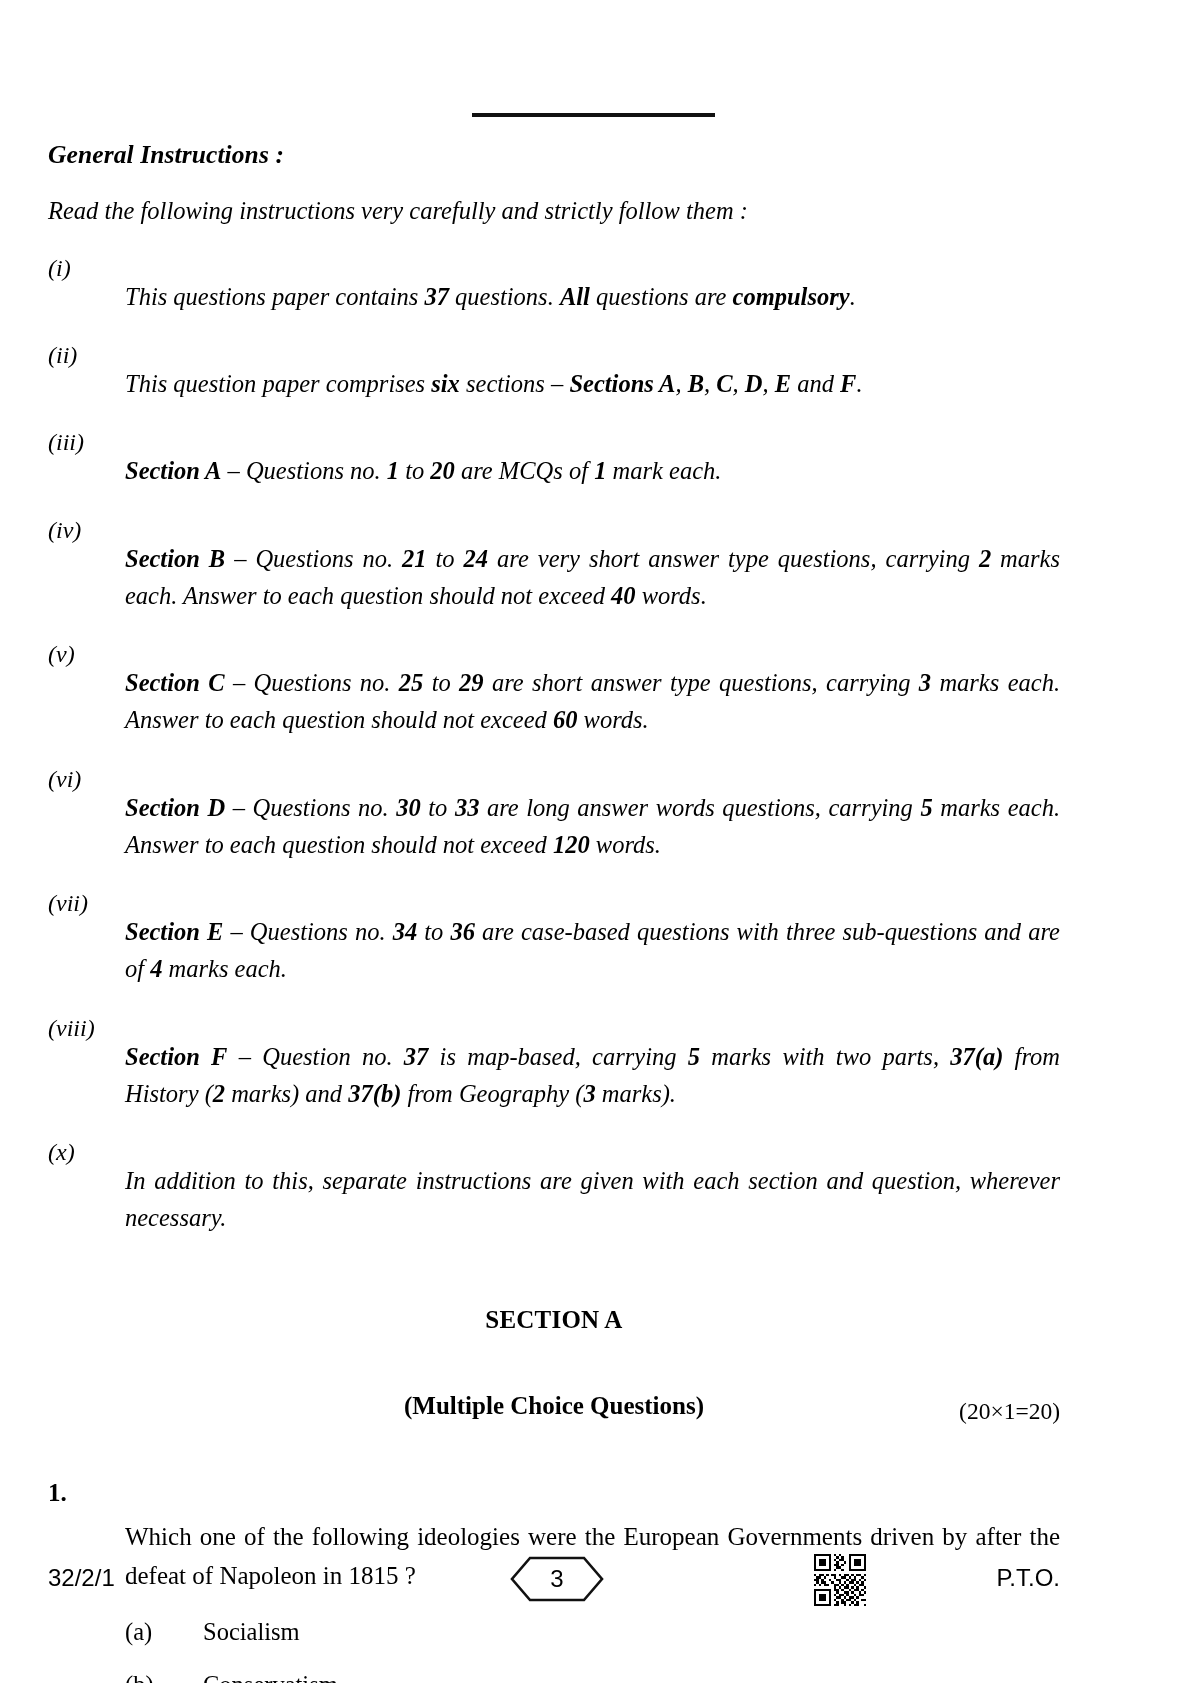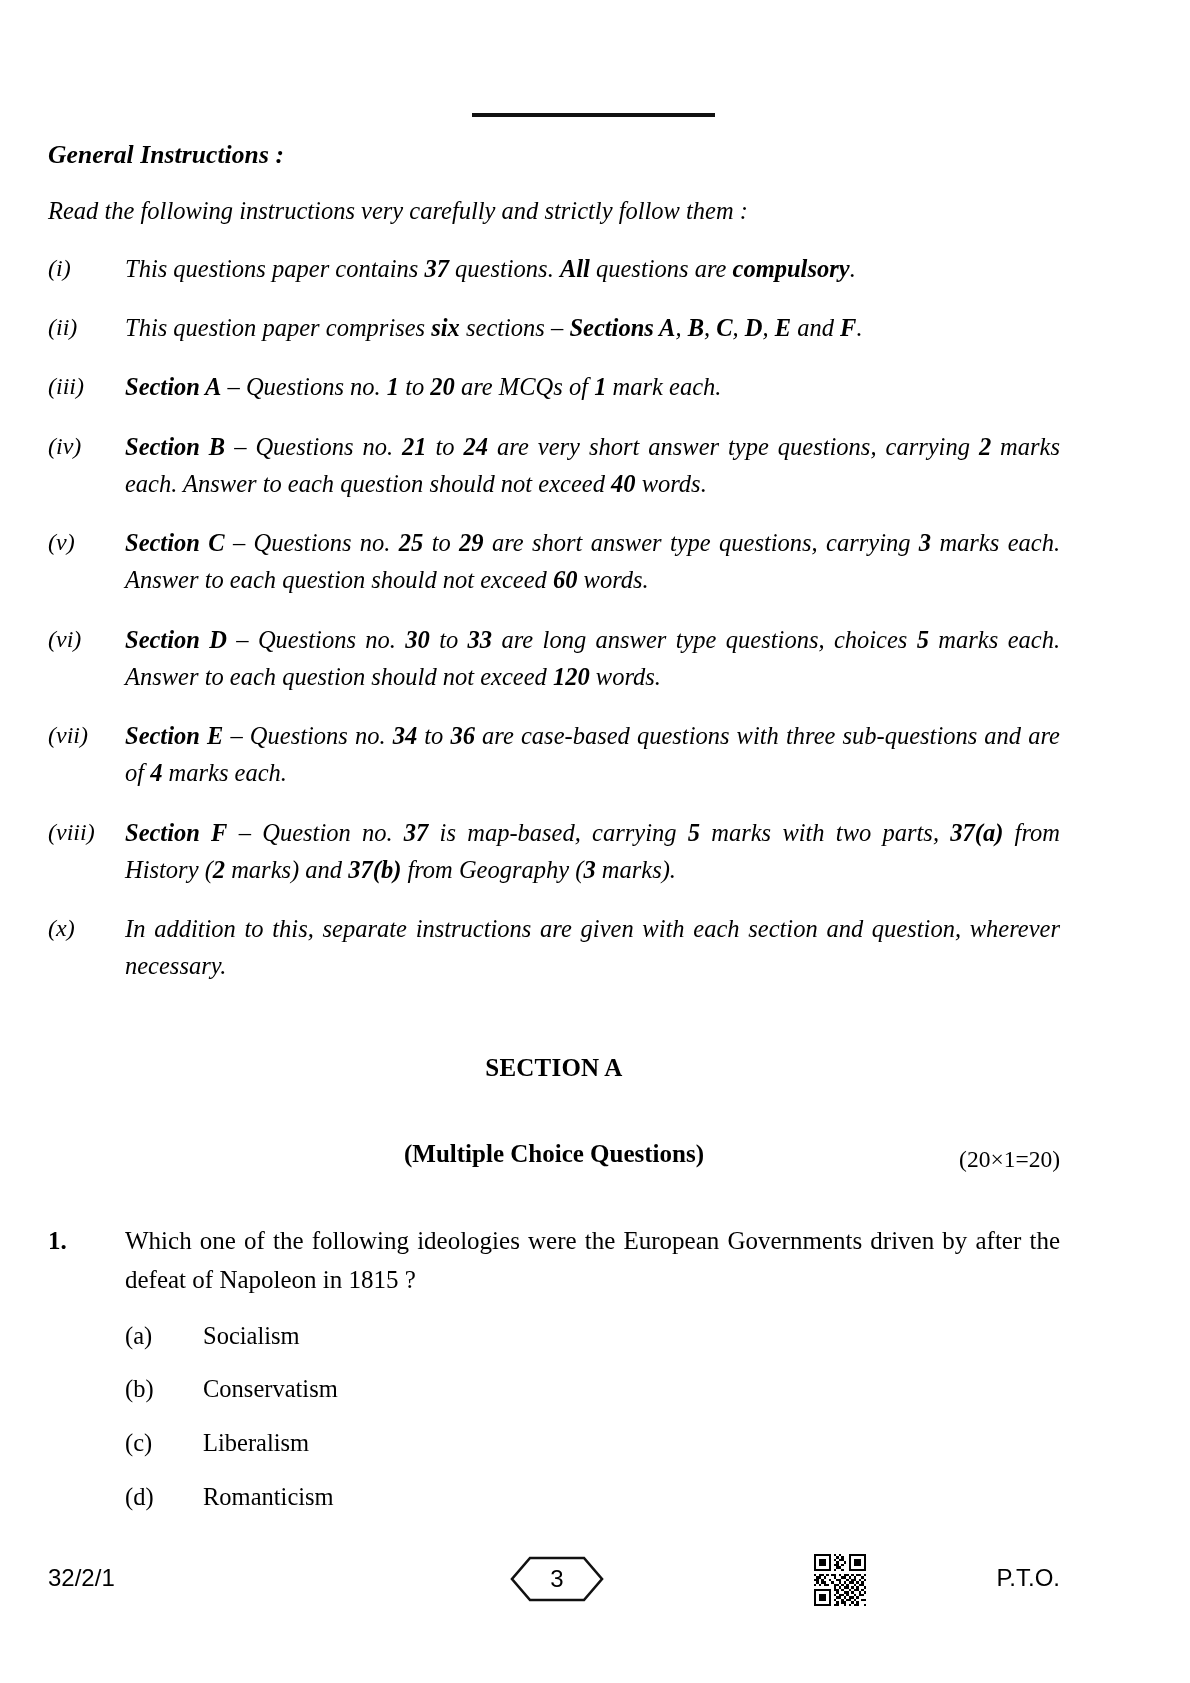--- a/index.html
+++ b/index.html
@@ -70,20 +70,21 @@
     padding-top: 0px;
   }
   .inst-body {
     flex: 1 1 auto;
     font-style: italic;
     font-size: 24.5px;
     line-height: 1.52;
     text-align: justify;
     text-justify: inter-word;
     hyphens: none;
+    margin-top: 28px;
   }
 
   .b { font-weight: bold; }
 
   
   .section-head-wrap {
     position: relative;
     margin-top: 64px;
     text-align: center;
   }
@@ -119,20 +120,21 @@
     font-weight: bold;
     font-size: 25px;
     line-height: 1.58;
   }
   .q-text {
     flex: 1 1 auto;
     font-size: 25px;
     line-height: 1.58;
     text-align: justify;
     text-justify: inter-word;
+    margin-top: 44px;
   }
 
   .options {
     margin-top: 18px;
     margin-left: 77px;
   }
   .option {
     display: flex;
     align-items: flex-start;
     margin-bottom: 17px;
@@ -226,21 +228,21 @@
         <div class="inst">
           <div class="inst-num">(iv)</div>
           <div class="inst-body"><span class="b">Section B</span><span> – Questions no. </span><span class="b">21</span><span> to </span><span class="b">24</span><span> are very short answer type questions, carrying </span><span class="b">2</span><span> marks each. Answer to each question should not exceed </span><span class="b">40</span><span> words.</span></div>
         </div>
         <div class="inst">
           <div class="inst-num">(v)</div>
           <div class="inst-body"><span class="b">Section C</span><span> – Questions no. </span><span class="b">25</span><span> to </span><span class="b">29</span><span> are short answer type questions, carrying </span><span class="b">3</span><span> marks each. Answer to each question should not exceed </span><span class="b">60</span><span> words.</span></div>
         </div>
         <div class="inst">
           <div class="inst-num">(vi)</div>
-          <div class="inst-body"><span class="b">Section D</span><span> – Questions no. </span><span class="b">30</span><span> to </span><span class="b">33</span><span> are long answer type questions, choices </span><span class="b">5</span><span> marks each. Answer to each question should not exceed </span><span class="b">120</span><span> words.</span></div>
+          <div class="inst-body"><span class="b">Section D</span><span> – Questions no. </span><span class="b">30</span><span> to </span><span class="b">33</span><span> are long answer words questions, carrying </span><span class="b">5</span><span> marks each. Answer to each question should not exceed </span><span class="b">120</span><span> words.</span></div>
         </div>
         <div class="inst">
           <div class="inst-num">(vii)</div>
           <div class="inst-body"><span class="b">Section E</span><span> – Questions no. </span><span class="b">34</span><span> to </span><span class="b">36</span><span> are case-based questions with three sub-questions and are of </span><span class="b">4</span><span> marks each.</span></div>
         </div>
         <div class="inst">
           <div class="inst-num">(viii)</div>
           <div class="inst-body"><span class="b">Section F</span><span> – Question no. </span><span class="b">37</span><span> is map-based, carrying </span><span class="b">5</span><span> marks with two parts, </span><span class="b">37(a)</span><span> from History (</span><span class="b">2</span><span> marks) and </span><span class="b">37(b)</span><span> from Geography (</span><span class="b">3</span><span> marks).</span></div>
         </div>
         <div class="inst">

